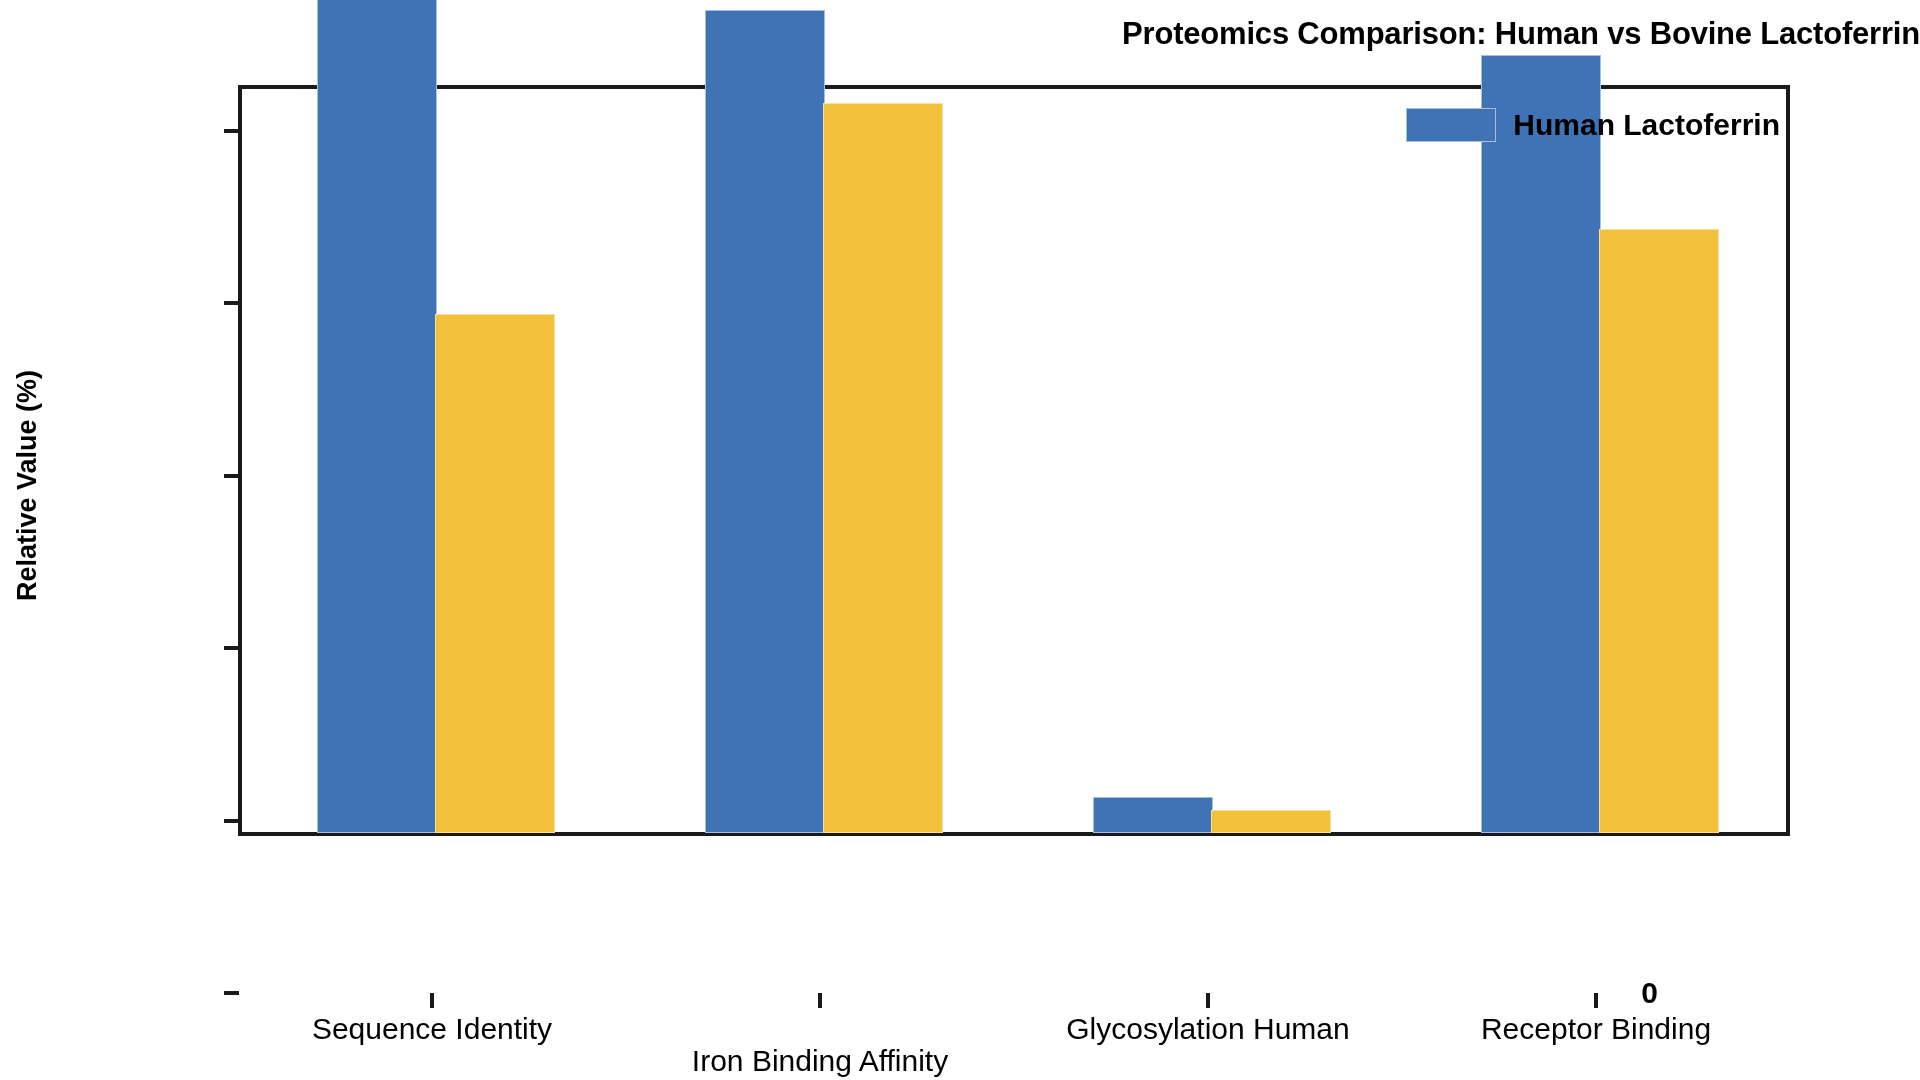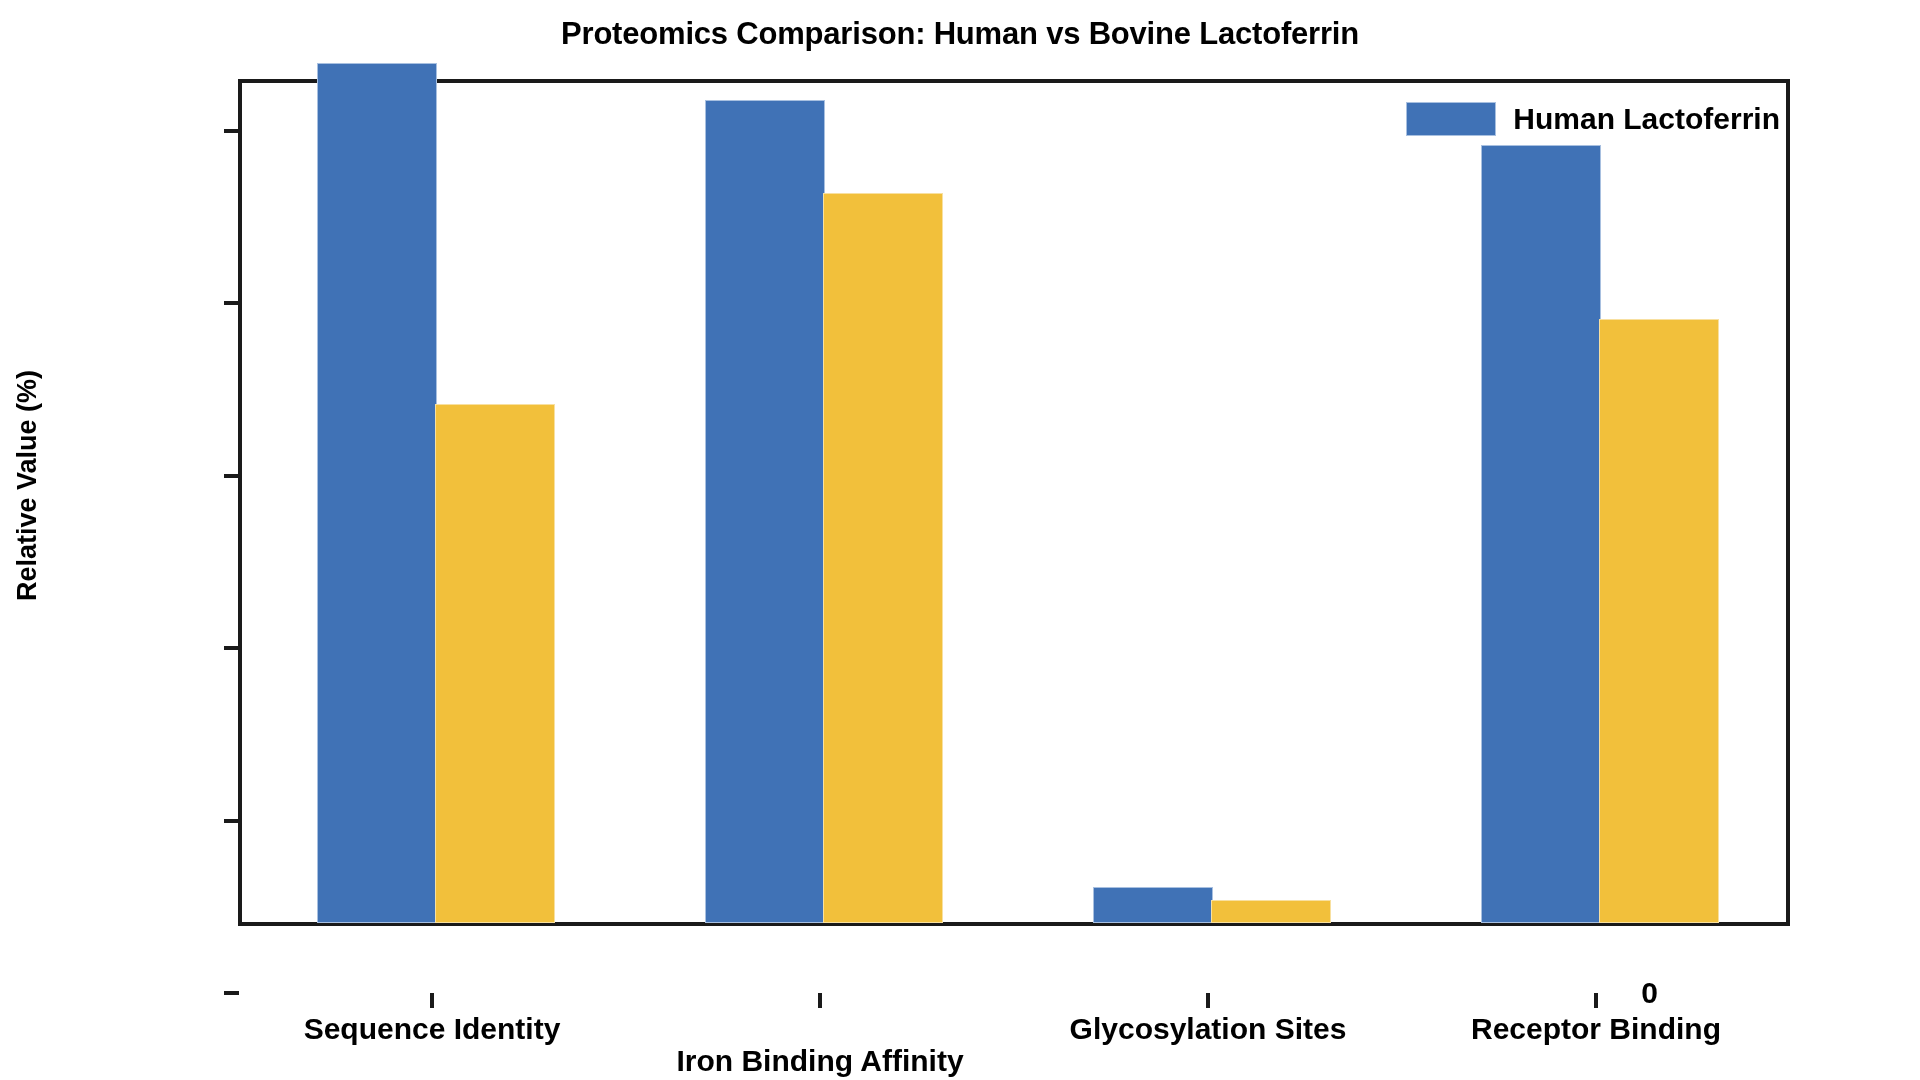--- a/index.html
+++ b/index.html
@@ -20,34 +20,34 @@
     height: 1080px;
     background: #ffffff;
   }
 
   
   #chart-title {
     position: absolute;
     left: 0;
     top: 16px;
     width: 1920px;
-    text-align: center;
+    text-align: right;
     font-size: 31px;
     font-weight: bold;
     color: #000000;
     letter-spacing: -0.2px;
   }
 
   
   #plot-area {
     position: absolute;
     left: 238px;
-    top: 79px;
+    top: 85px;
     width: 1552px;
-    height: 847px;
+    height: 751px;
     border: 4px solid #1a1a1a;
     box-sizing: border-box;
     background: #ffffff;
   }
 
   #bars-layer {
     position: absolute;
     left: 0;
     top: 0;
     width: 100%;
@@ -108,21 +108,21 @@
     height: 15px;
     background: #1a1a1a;
     transform: translateX(-50%);
   }
   .xtick-label {
     position: absolute;
     top: 1012px;
     width: 430px;
     text-align: center;
     font-size: 30px;
-    font-weight: bold;
+    font-weight: normal;
     color: #000000;
     transform: translateX(-50%);
     white-space: nowrap;
   }
 
   
   #legend {
     position: absolute;
     right: 6px;
     top: 19px;
@@ -172,21 +172,21 @@
       <div class="ytick-mark" style="top: 303.189px;"></div>
       <div class="ytick-label" style="top: 130.736px;">100</div>
       <div class="ytick-mark" style="top: 130.736px;"></div>
     </div>
   <div id="xticks">
       <div class="xtick-mark" style="left: 432px;"></div>
       <div class="xtick-label" style="left: 432px;">Sequence Identity</div>
       <div class="xtick-mark" style="left: 820px;"></div>
       <div class="xtick-label" style="left: 820px; margin-top: 32px;">Iron Binding Affinity</div>
       <div class="xtick-mark" style="left: 1208px;"></div>
-      <div class="xtick-label" style="left: 1208px;">Glycosylation Sites</div>
+      <div class="xtick-label" style="left: 1208px;">Glycosylation Human</div>
       <div class="xtick-mark" style="left: 1596px;"></div>
       <div class="xtick-label" style="left: 1596px;">Receptor Binding</div>
     </div>
 
   <div id="plot-area">
     <div id="bars-layer">
         <div class="bar human" style="left: 76px; width: 118px; height: 857.953px;"></div>
         <div class="bar bovine" style="left: 194px; width: 118px; height: 517.358px;"></div>
         <div class="bar human" style="left: 464px; width: 118px; height: 820.875px;"></div>
         <div class="bar bovine" style="left: 582px; width: 118px; height: 727.751px;"></div>

